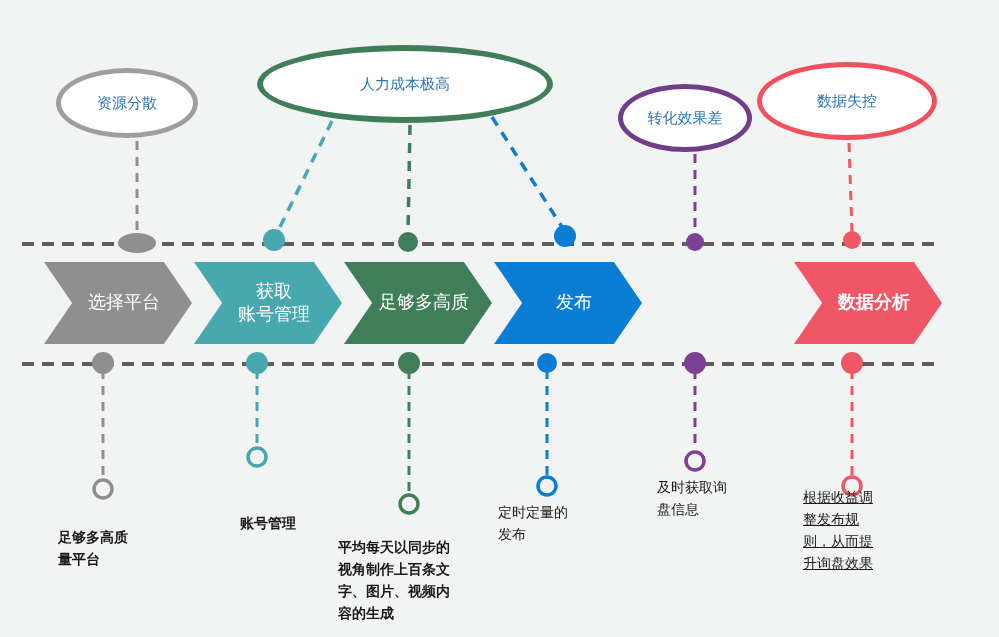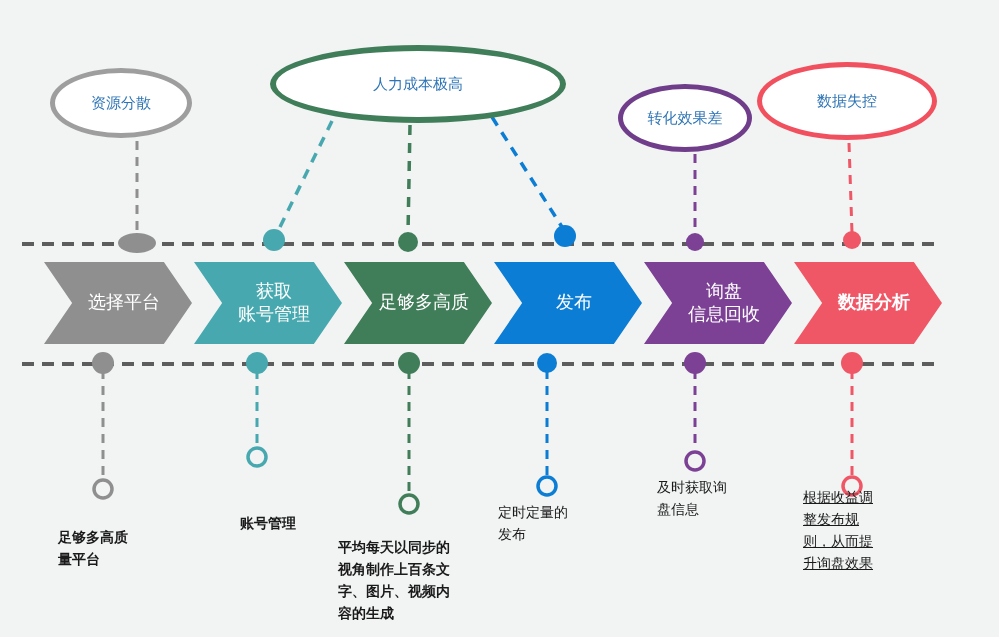--- a/index.html
+++ b/index.html
@@ -11,22 +11,22 @@
   html,body{margin:0;padding:0;}
   body{width:999px;height:637px;background:var(--bg);
        font-family:"Liberation Sans","DejaVu Sans",sans-serif;overflow:hidden;}
   .canvas{position:relative;width:999px;height:637px;background:var(--bg);}
   .overlay{position:absolute;left:0;top:0;}
 
   
   .callout{position:absolute;background:var(--white);border-radius:50%;
            display:flex;align-items:center;justify-content:center;box-sizing:border-box;}
   .callout span{color:var(--textblue);font-size:15px;white-space:pre-line;text-align:center;}
-  .c0{left:50px;top:68px;width:142px;height:70px;border:5px solid var(--grayborder);font-family:Liberation Serif, serif;}
-  .c1{left:270px;top:45px;width:296px;height:78px;border:6px solid var(--green);}
+  .c0{left:56px;top:68px;width:142px;height:70px;border:5px solid var(--grayborder);font-family:Liberation Serif, serif;}
+  .c1{left:257px;top:45px;width:296px;height:78px;border:6px solid var(--green);}
   .c2{left:618px;top:84px;width:134px;height:68px;border:5px solid var(--purpleborder);}
   .c3{left:757px;top:62px;width:180px;height:78px;border:5px solid var(--redborder);}
 
   
   .chevron{position:absolute;top:262px;width:148px;height:82px;
            clip-path:polygon(0 0,81% 0,100% 50%,81% 100%,0 100%,19% 50%);
            display:flex;align-items:center;justify-content:center;}
   .chevron span{color:#ffffff;font-size:18px;line-height:1.3;text-align:center;
                 white-space:pre-line;padding-left:12px;}
   .s0{left:44px;background:var(--gray);}
@@ -137,24 +137,20 @@
   <div class="chevron s1">
     <span>获取
 账号管理</span>
   </div>
   <div class="chevron s2">
     <span>足够多高质</span>
   </div>
   <div class="chevron s3">
     <span>发布</span>
   </div>
-  <div class="chevron s4">
-    <span>询盘
-信息回收</span>
-  </div>
   <div class="chevron s5">
     <span>数据分析</span>
   </div>
 
   <div class="note n0 bold">足够多高质
 量平台</div>
   <div class="note n1 bold">账号管理</div>
   <div class="note n2 bold">平均每天以同步的
 视角制作上百条文
 字、图片、视频内

